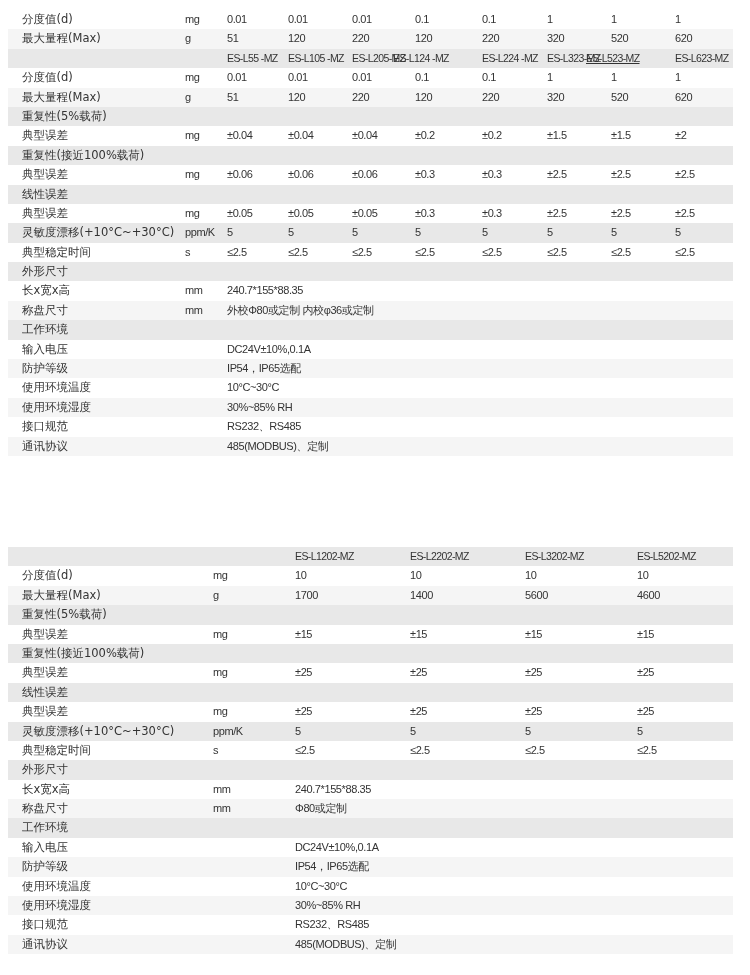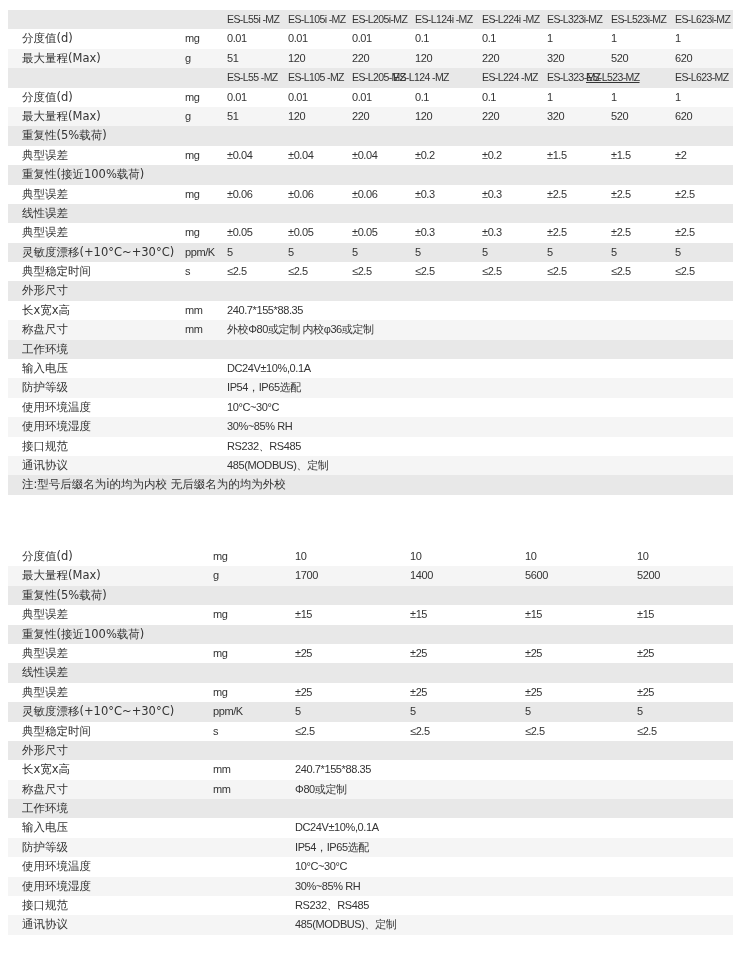--- a/index.html
+++ b/index.html
@@ -12,30 +12,20 @@
   .row.wht { background:#ffffff; }
   .cell { position:absolute; top:0; }
   .num { font-family:"Liberation Sans", sans-serif; font-size:11px; letter-spacing:-0.4px; }
   .model { font-family:"Liberation Sans", sans-serif; font-size:10.5px; letter-spacing:-0.6px; }
   .note { font-size:11.5px; }
 </style>
 </head>
 <body>
 
 <div class="tbl" id="t1" style="top:10px;">
-    <div class="row sec">
-      <span class="cell model" style="left: 219px;">ES-L55i -MZ</span>
-      <span class="cell model" style="left: 280px;">ES-L105i -MZ</span>
-      <span class="cell model" style="left: 344px;">ES-L205i-MZ</span>
-      <span class="cell model" style="left: 407px;">ES-L124i -MZ</span>
-      <span class="cell model" style="left: 474px;">ES-L224i -MZ</span>
-      <span class="cell model" style="left: 539px;">ES-L323i-MZ</span>
-      <span class="cell model" style="left: 603px;">ES-L523i-MZ</span>
-      <span class="cell model" style="left: 667px;">ES-L623i-MZ</span>
-    </div>
     <div class="row wht">
       <span class="cell" style="left: 14px;">分度值(d)</span>
       <span class="cell num" style="left: 177px;">mg</span>
       <span class="cell num" style="left: 219px;">0.01</span>
       <span class="cell num" style="left: 280px;">0.01</span>
       <span class="cell num" style="left: 344px;">0.01</span>
       <span class="cell num" style="left: 407px;">0.1</span>
       <span class="cell num" style="left: 474px;">0.1</span>
       <span class="cell num" style="left: 539px;">1</span>
       <span class="cell num" style="left: 603px;">1</span>
@@ -189,40 +179,43 @@
       <span class="cell num" style="left: 219px;">30%~85% RH</span>
     </div>
     <div class="row wht">
       <span class="cell" style="left: 14px;">接口规范</span>
       <span class="cell num" style="left: 219px;">RS232、RS485</span>
     </div>
     <div class="row alt">
       <span class="cell" style="left: 14px;">通讯协议</span>
       <span class="cell num" style="left: 219px;">485(MODBUS)、定制</span>
     </div>
-    <div class="row sec">
-      <span class="cell note" style="left: 14px;">注:型号后缀名为i的均为内校  无后缀名为的均为外校</span>
-    </div>
   </div>
 <div class="tbl" id="t2" style="top:547px;">
+    <div class="row sec">
+      <span class="cell model" style="left: 287px;">ES-L1202-MZ</span>
+      <span class="cell model" style="left: 402px;">ES-L2202-MZ</span>
+      <span class="cell model" style="left: 517px;">ES-L3202-MZ</span>
+      <span class="cell model" style="left: 629px;">ES-L5202-MZ</span>
+    </div>
     <div class="row wht">
       <span class="cell" style="left: 14px;">分度值(d)</span>
       <span class="cell num" style="left: 205px;">mg</span>
       <span class="cell num" style="left: 287px;">10</span>
       <span class="cell num" style="left: 402px;">10</span>
       <span class="cell num" style="left: 517px;">10</span>
       <span class="cell num" style="left: 629px;">10</span>
     </div>
     <div class="row alt">
       <span class="cell" style="left: 14px;">最大量程(Max)</span>
       <span class="cell num" style="left: 205px;">g</span>
       <span class="cell num" style="left: 287px;">1700</span>
       <span class="cell num" style="left: 402px;">1400</span>
       <span class="cell num" style="left: 517px;">5600</span>
-      <span class="cell num" style="left: 629px;">5200</span>
+      <span class="cell num" style="left: 629px;">4600</span>
     </div>
     <div class="row sec">
       <span class="cell" style="left: 14px;">重复性(5%载荷)</span>
     </div>
     <div class="row wht">
       <span class="cell" style="left: 14px;">典型误差</span>
       <span class="cell num" style="left: 205px;">mg</span>
       <span class="cell num" style="left: 287px;">±15</span>
       <span class="cell num" style="left: 402px;">±15</span>
       <span class="cell num" style="left: 517px;">±15</span>

